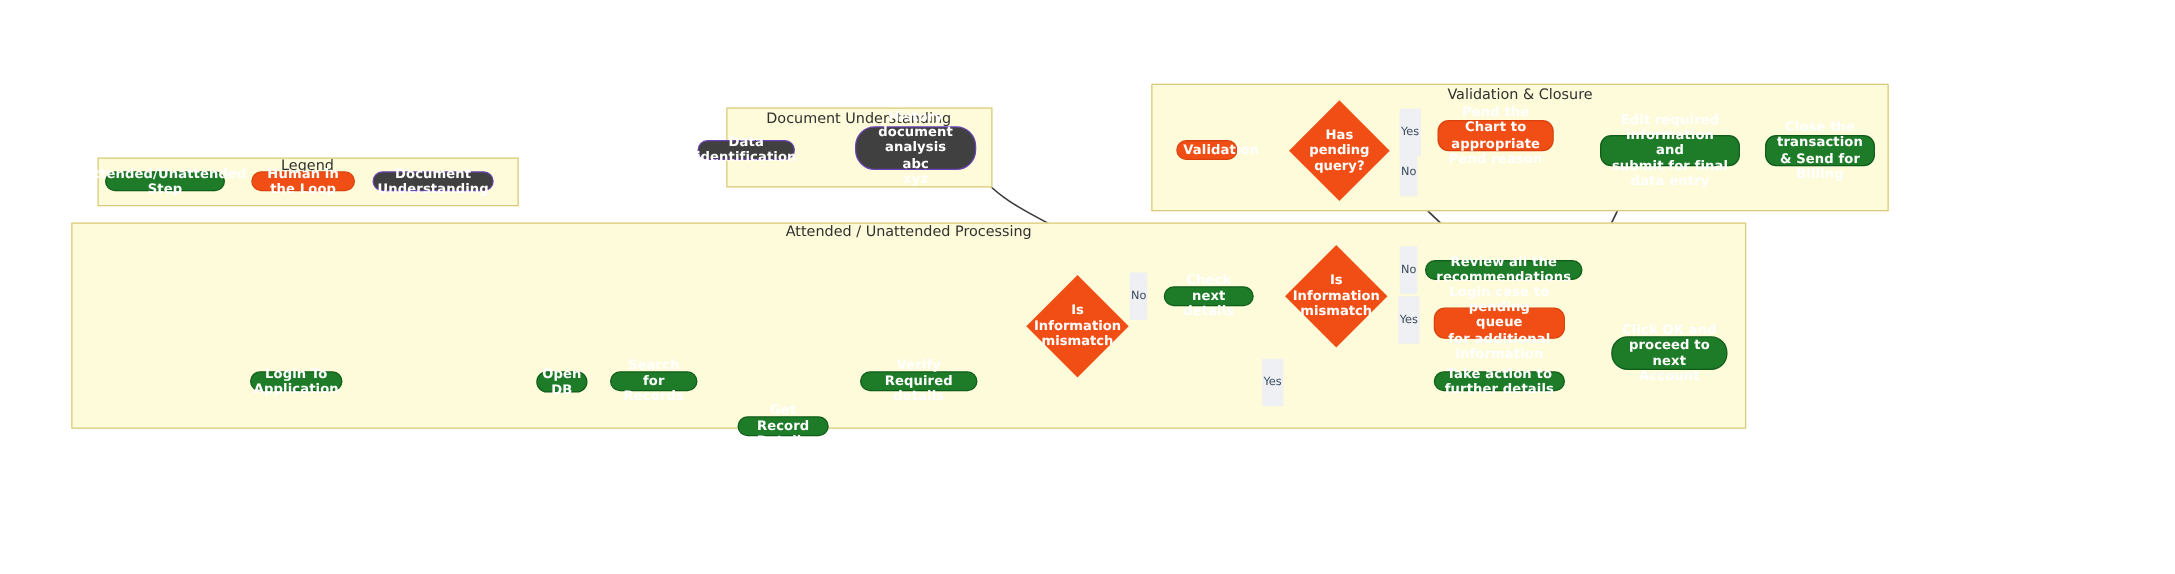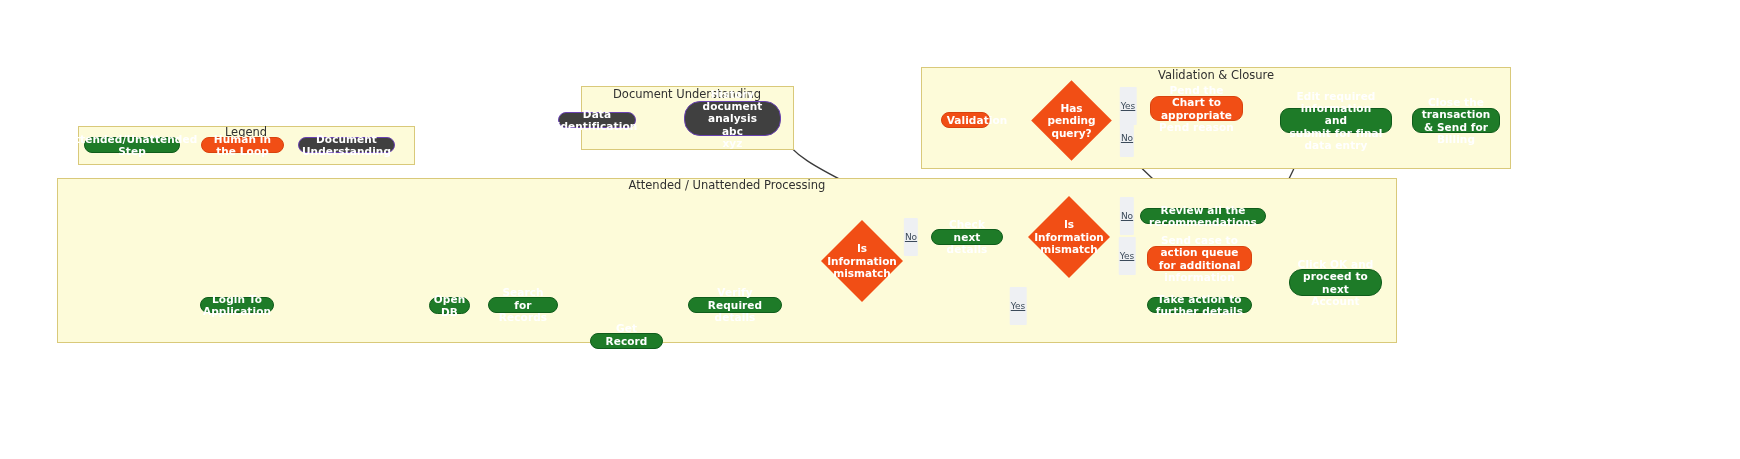--- a/index.html
+++ b/index.html
@@ -22,21 +22,21 @@
 
   .diamond{position:absolute;}
   .diamond .shape{position:absolute;left:0;top:0;width:100%;height:100%;
       background:#f14e15;transform:rotate(45deg);}
   .diamond .dlabel{position:absolute;left:50%;top:50%;transform:translate(-50%,-50%);
       color:#fff;font-size:10.5px;font-weight:bold;line-height:1.2;text-align:center;
       white-space:nowrap;}
 
   .edge-label{position:absolute;transform:translate(-50%,-50%);
       background:#eef0f3;color:#3b4a5a;font-size:9px;padding:14px 1px;
-      border-radius:1px;white-space:nowrap;text-decoration:underline;}
+      border-radius:1px;white-space:nowrap;}
 </style>
 </head>
 <body>
 
 <div id="canvas">
 
   <svg id="wires" viewBox="0 0 1740 459">
     <defs>
       <marker id="ah" markerWidth="7" markerHeight="7" refX="6" refY="3" orient="auto">
         <path d="M0,0 L7,3 L0,6 z" fill="#2b2b2b"></path>
@@ -172,21 +172,21 @@
 mismatch</div>
   </div>
   <div class="edge-label" style="left:1127px;top:216px;">No</div>
   <div class="edge-label" style="left:1127px;top:256px;">Yes</div>
 
   <div class="node pill green" style="left:1140px;top:208px;width:126px;height:16px;">
     <span>Review all the recommendations</span>
   </div>
 
   <div class="node pill orange" style="left:1147px;top:246px;width:105px;height:25px;white-space:pre-line;">
-    <span style="white-space:pre-line;">Send case to action queue
+    <span style="white-space:pre-line;">Login case to pending queue
 for additional information</span>
   </div>
 
   <div class="node pill green" style="left:1147px;top:297px;width:105px;height:16px;">
     <span>Take action to further details</span>
   </div>
 
   <div class="node pill green" style="left:1289px;top:269px;width:93px;height:27px;border-radius:13px;white-space:pre-line;">
     <span style="white-space:pre-line;">Click OK and
 proceed to next Account</span>

